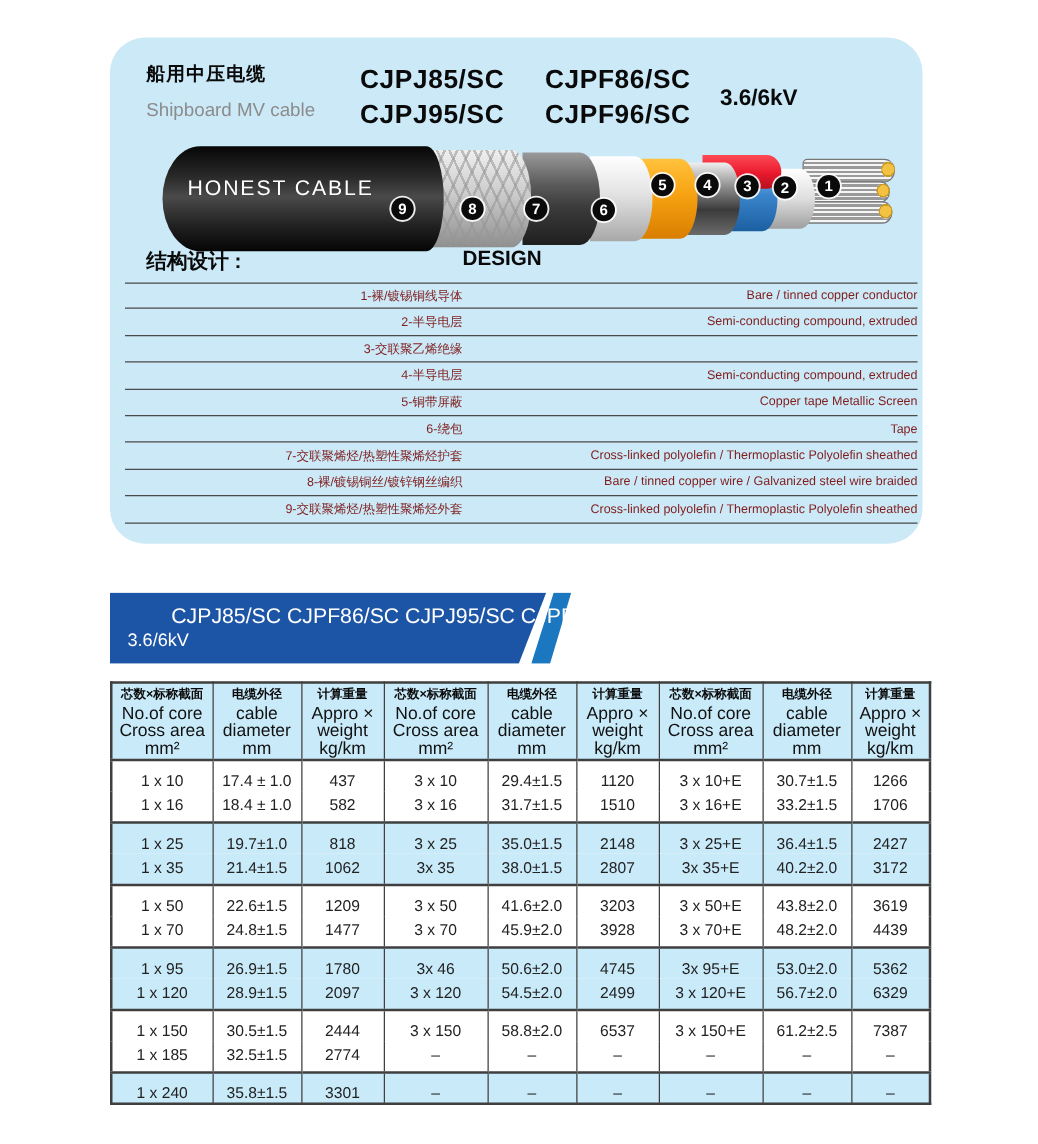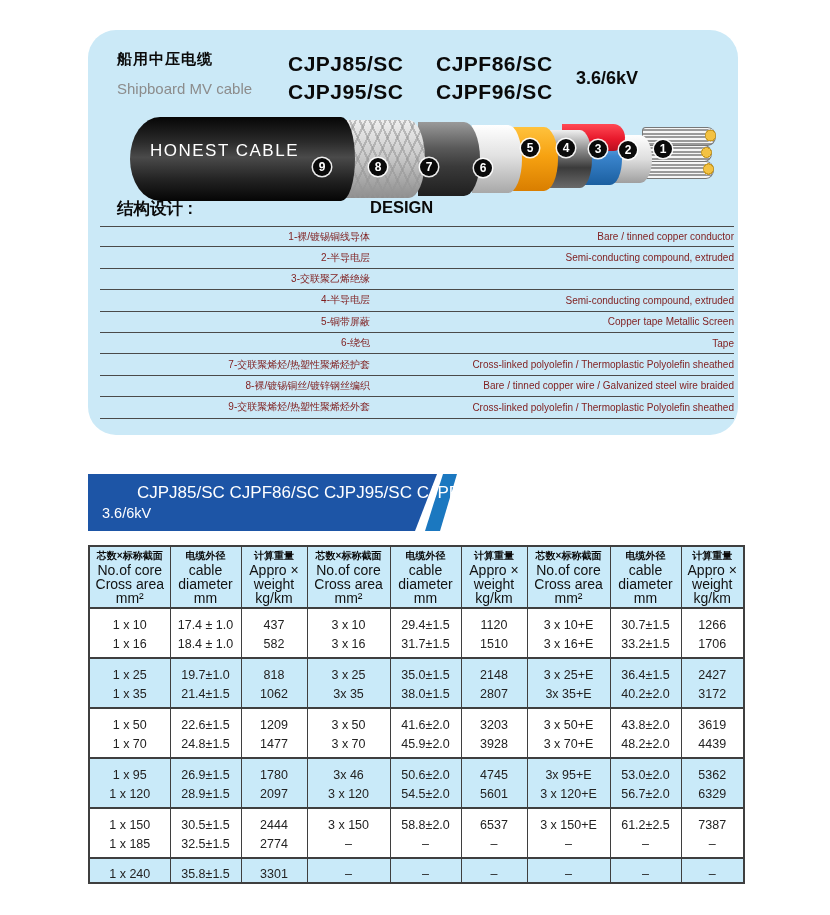--- a/index.html
+++ b/index.html
@@ -338,21 +338,21 @@
           <td>3x 95+E</td>
           <td>53.0±2.0</td>
           <td>5362</td>
         </tr>
         <tr class="shade gend">
           <td>1 x 120</td>
           <td>28.9±1.5</td>
           <td>2097</td>
           <td>3 x 120</td>
           <td>54.5±2.0</td>
-          <td>5601</td>
+          <td>2499</td>
           <td>3 x 120+E</td>
           <td>56.7±2.0</td>
           <td>6329</td>
         </tr>
         <tr class="gstart">
           <td>1 x 150</td>
           <td>30.5±1.5</td>
           <td>2444</td>
           <td>3 x 150</td>
           <td>58.8±2.0</td>

